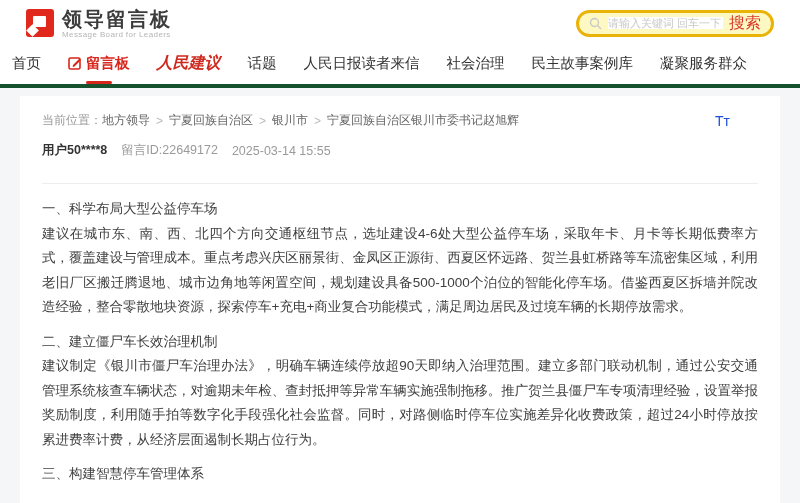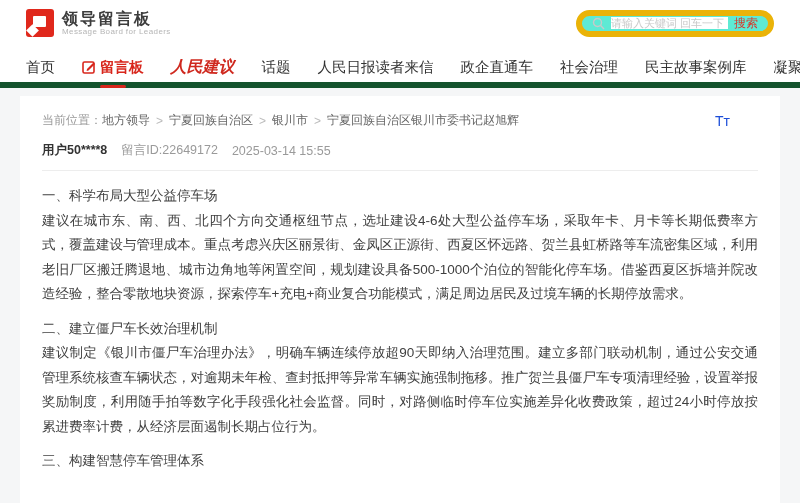--- a/index.html
+++ b/index.html
@@ -7,34 +7,34 @@
     font-family:"Liberation Sans","DejaVu Sans",sans-serif; }
 
   
   .header { height:46px; display:flex; align-items:center; padding:0 26px; background:#fff; }
   .logo { display:flex; align-items:center; gap:8px; cursor:pointer; }
   .logo-mark { width:28px; height:28px; position:relative; background:#e0281c; border-radius:3px; }
   .logo-mark::before { content:""; position:absolute; left:7px; top:7px; width:13px; height:11px;
     background:#fff; border-radius:1px; }
   .logo-mark::after { content:""; position:absolute; left:2px; bottom:2px; width:9px; height:9px;
     background:#fff; transform:rotate(45deg); transform-origin:center; }
-  .logo-text-cn { font-size:16px; font-weight:bold; color:#3c3c3c; letter-spacing:2px; line-height:1.1; }
+  .logo-text-cn { font-size:20px; font-weight:bold; color:#3c3c3c; letter-spacing:2px; line-height:1.1; }
   .logo-text-en { font-size:8px; color:#b5b5b5; letter-spacing:.4px; }
-  .search { margin-left:auto; width:198px; height:27px; border:6px solid #eab308; border-radius:14px;
-    display:flex; align-items:center; padding:0 10px; gap:6px; background:#5eead4; }
+  .search { margin-left:auto; width:198px; height:27px; border:3px solid #eab308; border-radius:14px;
+    display:flex; align-items:center; padding:0 10px; gap:6px; background:#fef9c3; }
   .search svg { flex:0 0 auto; }
   .search input { border:none; outline:none; flex:1; font-size:11px; color:#666; min-width:0;
     font-family:inherit; }
   .search input::placeholder { color:#c9c9c9; }
-  .search-btn { font-size:12px; color:#d8382c; background:none; border:none; cursor:pointer;
+  .search-btn { font-size:16px; color:#d8382c; background:none; border:none; cursor:pointer;
     font-family:inherit; white-space:nowrap; }
 
   
-  .nav { height:42px; display:flex; align-items:flex-start; padding:0 26px; gap:27px; background:#fff;
-    border-bottom:6px solid #14532d; }
+  .nav { height:42px; display:flex; align-items:flex-end; padding:0 12px; gap:27px; background:#fff;
+    border-bottom:4px solid #14532d; }
   .nav-item { font-size:14.5px; color:#333; cursor:pointer; position:relative; height:42px;
     display:flex; align-items:center; gap:4px; white-space:nowrap; }
   .nav-item.active { color:#d8261c; font-weight:bold; }
   .nav-item.active::after { content:""; position:absolute; bottom:0; left:50%; transform:translateX(-50%);
     width:26px; height:3px; background:#d8261c; border-radius:2px; }
   .nav-item.brand { color:#cf281e; font-weight:bold; font-style:italic;
     font-family:"Liberation Serif","DejaVu Serif",serif; font-size:16px; }
   .nav-icon { width:14px; height:14px; }
 
   
@@ -48,21 +48,21 @@
     margin-right:28px; }
 
   .title-row { margin-top:17px; display:flex; align-items:center; gap:9px; flex-wrap:nowrap; }
   .post-title { font-size:21px; font-weight:bold; color:#1c1c1c; letter-spacing:.5px; }
   .tag { font-size:11.5px; padding:3px 12px; border-radius:12px; white-space:nowrap; }
   .tag-gray { background:#eef1f6; color:#5a6a84; }
   .tag-blue { background:#e4f2fb; color:#3c9ad6; }
   .tag-red  { background:#fdecec; color:#e4544a; }
 
   .meta-row { margin-top:13px; display:flex; align-items:center; gap:14px; font-size:12.5px;
-    color:#9a9a9a; padding-bottom:11px; border-bottom:1px solid #ededed; }
+    color:#9a9a9a; padding-bottom:24px; border-bottom:1px solid #ededed; }
   .meta-user { color:#333; font-weight:bold; }
 
   .article { margin-top:13px; font-size:13.5px; line-height:24.5px; color:#3f3f3f;
     text-align:justify; }
   .section { margin-bottom:10px; }
   .sec-heading { color:#3f3f3f; }
 </style>
 </head>
 <body>
 
@@ -89,21 +89,20 @@
   <div class="nav-item active">
     <svg class="nav-icon" viewBox="0 0 14 14">
       <rect x="1" y="2" width="11" height="11" rx="1.5" fill="none" stroke="#d8261c" stroke-width="1.6"></rect>
       <path d="M5 9 L11.5 2.5 L13 4 L6.5 10.5 L4.6 10.9 Z" fill="#d8261c"></path>
     </svg>
     <span>留言板</span>
   </div>
   <div class="nav-item brand">人民建议</div>
   <div class="nav-item">话题</div>
   <div class="nav-item">人民日报读者来信</div>
-  <div class="nav-item">政企直通车</div>
   <div class="nav-item">社会治理</div>
   <div class="nav-item">民主故事案例库</div>
   <div class="nav-item">凝聚服务群众</div>
 </div>
 
 <div class="page-bg">
   <div class="card">
 
     <div class="breadcrumb-row">
       <span>当前位置：</span>

